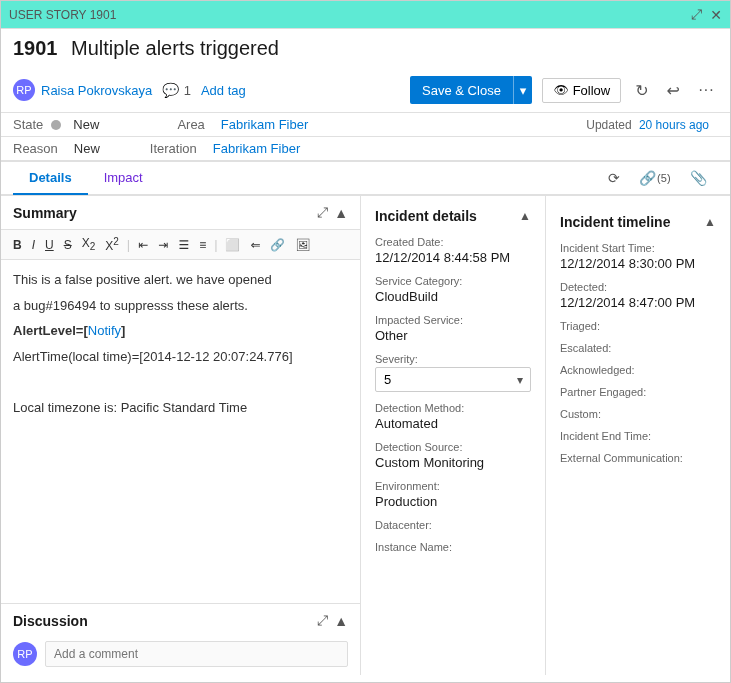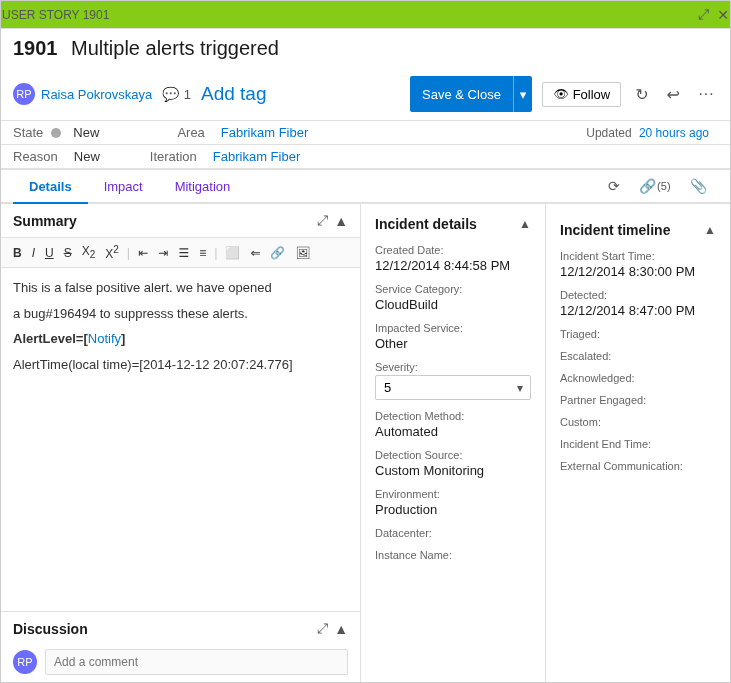--- a/index.html
+++ b/index.html
@@ -1,58 +1,58 @@
 <!DOCTYPE html>
 <html><head>
   <meta charset="utf-8">
   <style>
     * { box-sizing: border-box; margin: 0; padding: 0; }
     body { font-family: 'Segoe UI', Arial, sans-serif; font-size: 13px; background: #fff; color: #333; width: 731px; height: 683px; overflow: hidden; border: 1px solid #ccc; }
 
     .title-bar {
       display: flex; align-items: center; justify-content: space-between;
-      background: #84cc16; padding: 4px 1px; height: 28px;
+      background: #5eead4; padding: 4px 8px; height: 28px;
       border-bottom: 1px solid #ddd; font-size: 12px; color: #555;
     }
     .title-bar-left { display: flex; align-items: center; gap: 6px; }
     .title-bar-right { display: flex; align-items: center; gap: 8px; }
     .title-bar-icon { cursor: pointer; font-size: 14px; color: #555; }
 
     .main-header { padding: 8px 12px 4px 12px; }
     .main-title { font-size: 20px; font-weight: 400; color: #1a1a1a; margin-bottom: 8px; }
     .main-title-id { font-weight: 600; }
 
     .toolbar { display: flex; align-items: center; gap: 10px; padding: 4px 12px 8px 12px; border-bottom: 1px solid #e0e0e0; }
     .avatar-area { display: flex; align-items: center; gap: 6px; cursor: pointer; }
     .avatar { width: 22px; height: 22px; border-radius: 50%; background: #6c6cff; display: flex; align-items: center; justify-content: center; font-size: 11px; color: white; }
     .assigned-name { color: #0078d4; font-size: 13px; }
     .comment-btn { display: flex; align-items: center; gap: 4px; color: #555; cursor: pointer; }
     .comment-icon { color: #e76e00; font-size: 14px; }
-    .add-tag-btn { color: #0078d4; cursor: pointer; background: none; border: none; font-size: 19px; }
+    .add-tag-btn { color: #0078d4; cursor: pointer; background: none; border: none; font-size: 13px; }
     .toolbar-spacer { flex: 1; }
     .save-close-btn {
       display: flex; align-items: flex-end; background: #0078d4; color: white;
-      border: none; border-radius: 2px; cursor: pointer; font-size: 13px; height: 36px;
+      border: none; border-radius: 2px; cursor: pointer; font-size: 13px; height: 28px;
     }
     .save-close-main { padding: 0 12px; height: 100%; display: flex; align-items: center; }
     .save-close-arrow { padding: 0 6px; height: 100%; display: flex; align-items: center; border-left: 1px solid rgba(255,255,255,0.4); }
     .follow-btn { display: flex; align-items: center; gap: 4px; border: 1px solid #ccc; border-radius: 2px; padding: 4px 10px; cursor: pointer; background: white; font-size: 13px; }
     .toolbar-icon-btn { background: none; border: none; cursor: pointer; font-size: 16px; color: #555; padding: 4px; }
 
     .meta-row { display: flex; align-items: center; padding: 4px 12px; gap: 30px; border-bottom: 1px solid #e0e0e0; position: relative; }
     .meta-item { display: flex; align-items: center; gap: 8px; }
     .meta-label { color: #666; font-size: 13px; }
     .state-dot { width: 10px; height: 10px; border-radius: 50%; background: #aaa; display: inline-block; margin-right: 4px; }
     .state-val { font-size: 13px; }
     .area-label { color: #666; font-size: 13px; margin-left: 20px; }
     .area-val { color: #0078d4; font-size: 13px; }
     .updated-text { position: absolute; right: 21px; font-size: 12px; color: #666; }
     .updated-time { color: #0078d4; }
 
-    .tabs { display: flex; align-items: center; padding: 0 12px; border-bottom: 2px solid #e0e0e0; gap: 0; }
+    .tabs { display: flex; align-items: flex-start; padding: 0 12px; border-bottom: 2px solid #e0e0e0; gap: 0; }
     .tab { padding: 8px 16px; cursor: pointer; font-size: 13px; color: #6d28d9; border-bottom: 2px solid transparent; margin-bottom: -2px; }
     .tab.active { color: #0078d4; border-bottom: 2px solid #0078d4; font-weight: 600; }
     .tabs-spacer { flex: 1; }
     .tab-icon { padding: 8px 10px; cursor: pointer; font-size: 14px; color: #555; }
     .tab-link-badge { position: relative; display: inline-flex; align-items: center; }
     .tab-badge { font-size: 11px; }
 
     .content-area { display: flex; height: calc(683px - 28px - 52px - 44px - 42px - 38px); overflow: hidden; }
 
     
@@ -166,21 +166,20 @@
     <div class="meta-item" style="margin-left:20px;">
       <span class="area-label" style="margin-left:0;">Iteration</span>
       <span class="area-val" style="margin-left:8px;">Fabrikam Fiber</span>
     </div>
   </div>
 </div>
 
 <div class="tabs">
   <div class="tab active">Details</div>
   <div class="tab">Impact</div>
-  <div class="tab">Mitigation</div>
   <div class="tabs-spacer"></div>
   <div class="tab-icon">⟳</div>
   <div class="tab-icon tab-link-badge">
     🔗<span class="tab-badge">(5)</span>
   </div>
   <div class="tab-icon">📎</div>
 </div>
 
 <div class="content-area">
 
@@ -212,20 +211,21 @@
       <button class="editor-btn">🔗</button>
       <button class="editor-btn">🖼</button>
     </div>
 
     <div class="editor-content">
       <p>This is a false positive alert. we have opened</p>
       <p>a bug#196494 to suppresss these alerts.</p>
       <p><span class="bold-text">AlertLevel=[</span><span class="notify-link">Notify</span><span class="bold-text">]</span></p>
       <p>AlertTime(local time)=[2014-12-12 20:07:24.776]</p>
       <p>&nbsp;</p>
+      <p>Local timezone is: Pacific Standard Time</p>
     </div>
 
     <div class="discussion-section">
       <div class="discussion-header">
         <span class="section-title">Discussion</span>
         <div class="section-icons">
           <button class="section-icon-btn">⤢</button>
           <button class="section-icon-btn">▲</button>
         </div>
       </div>

